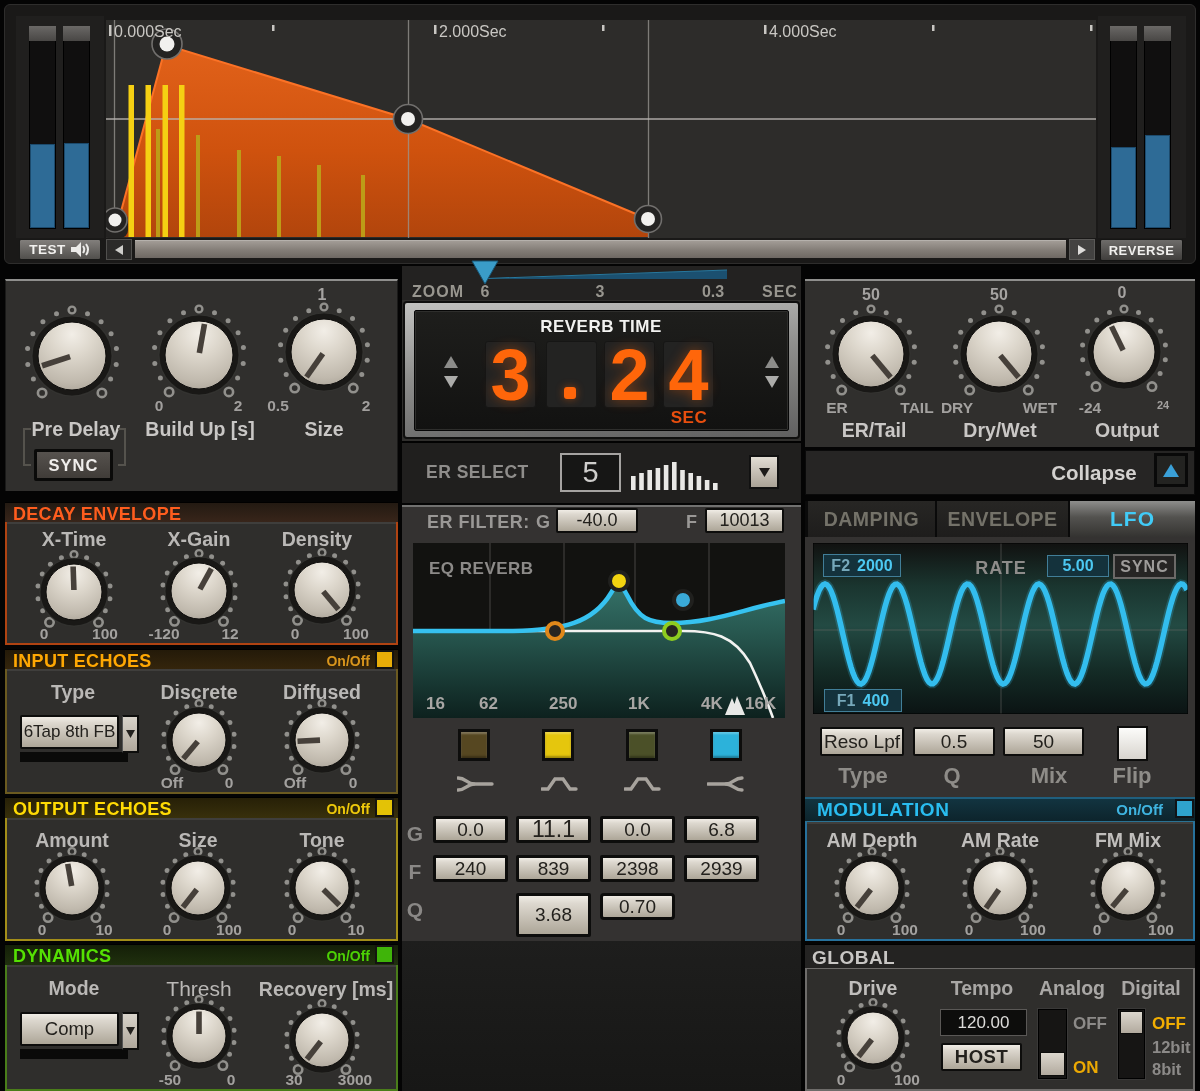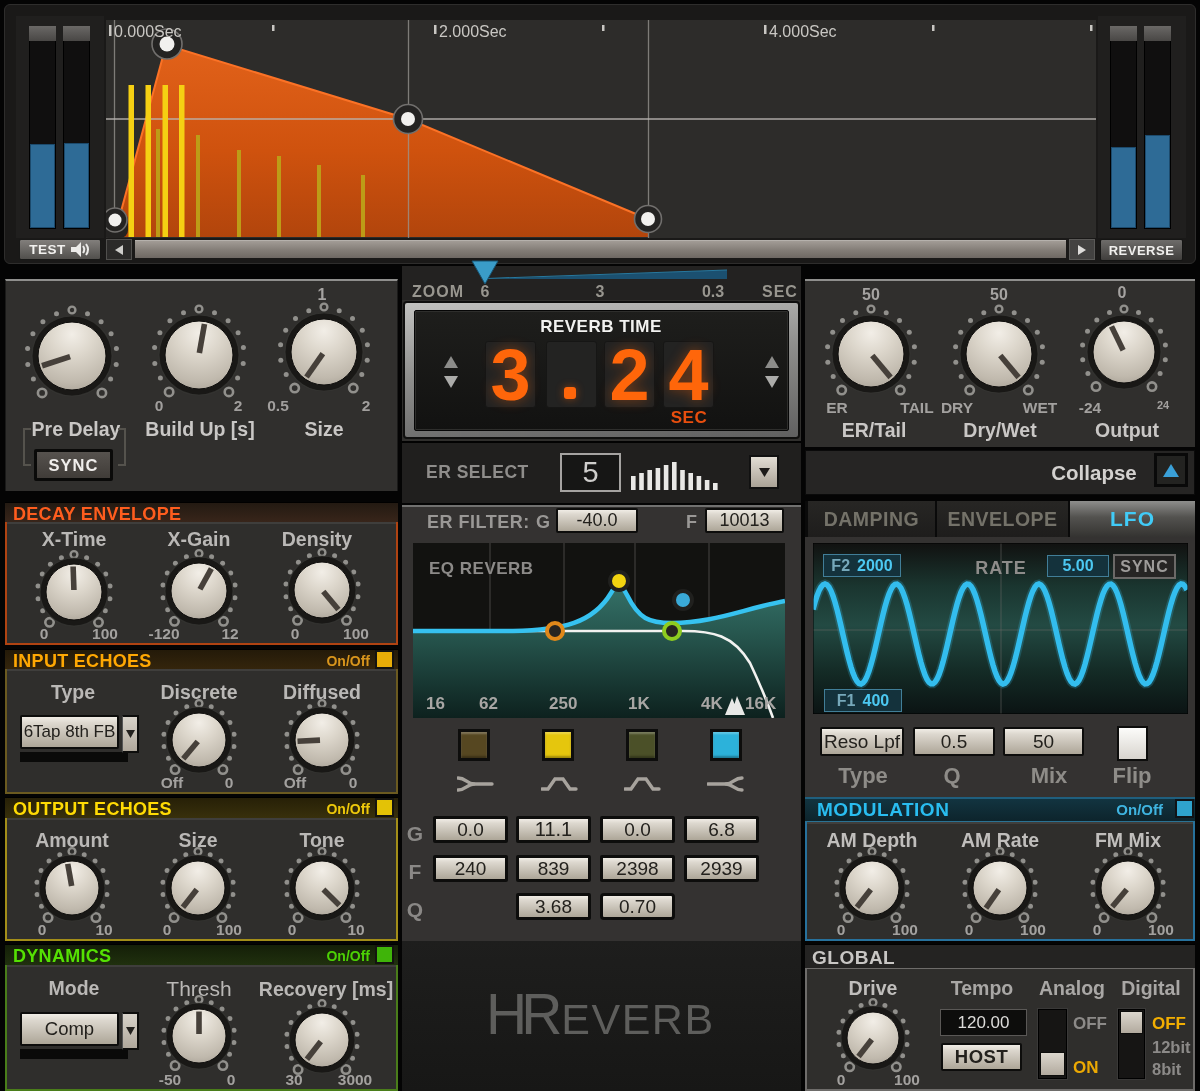--- a/index.html
+++ b/index.html
@@ -587,33 +587,30 @@
       <path d="M1,15 h6 l7,-10 h8 l7,10 h6"></path>
     </svg>
     <svg style="position:absolute;left:707px;top:774px" width="38" height="19" fill="none" stroke="#a7a39d" stroke-width="3.4" stroke-linecap="round">
       <path d="M35,4 C27,4 26,10 19,10 H1"></path>
       <path d="M35,16 C27,16 26,10 19,10"></path>
     </svg>
     <div style="position:absolute;left:415px;top:822px;font-size:21px;color:#8a8886;font-weight:700;white-space:nowrap;transform:translateX(-50%);">G</div>
     <div style="position:absolute;left:415px;top:860px;font-size:21px;color:#8a8886;font-weight:700;white-space:nowrap;transform:translateX(-50%);">F</div>
     <div style="position:absolute;left:415px;top:898px;font-size:21px;color:#8a8886;font-weight:700;white-space:nowrap;transform:translateX(-50%);">Q</div>
     <div style="position:absolute;left:433px;top:816px;width:75px;height:27px;border:3px solid #0d0d0c;border-radius:2px;background:linear-gradient(#f0ece5,#ddd8cf 20%,#ada698);display:flex;align-items:center;justify-content:center;font-size:19px;color:#23211d;font-weight:400;">0.0</div>
-    <div style="position:absolute;left:516px;top:816px;width:75px;height:27px;border:3px solid #0d0d0c;border-radius:2px;background:linear-gradient(#f0ece5,#ddd8cf 20%,#ada698);display:flex;align-items:center;justify-content:center;font-size:20px;color:#23211d;font-weight:400;">11.1</div>
+    <div style="position:absolute;left:516px;top:816px;width:75px;height:27px;border:3px solid #0d0d0c;border-radius:2px;background:linear-gradient(#f0ece5,#ddd8cf 20%,#ada698);display:flex;align-items:center;justify-content:center;font-size:23px;color:#23211d;font-weight:400;">11.1</div>
     <div style="position:absolute;left:600px;top:816px;width:75px;height:27px;border:3px solid #0d0d0c;border-radius:2px;background:linear-gradient(#f0ece5,#ddd8cf 20%,#ada698);display:flex;align-items:center;justify-content:center;font-size:19px;color:#23211d;font-weight:400;">0.0</div>
     <div style="position:absolute;left:684px;top:816px;width:75px;height:27px;border:3px solid #0d0d0c;border-radius:2px;background:linear-gradient(#f0ece5,#ddd8cf 20%,#ada698);display:flex;align-items:center;justify-content:center;font-size:19px;color:#23211d;font-weight:400;">6.8</div>
     <div style="position:absolute;left:433px;top:855px;width:75px;height:27px;border:3px solid #0d0d0c;border-radius:2px;background:linear-gradient(#f0ece5,#ddd8cf 20%,#ada698);display:flex;align-items:center;justify-content:center;font-size:19px;color:#23211d;font-weight:400;">240</div>
     <div style="position:absolute;left:516px;top:855px;width:75px;height:27px;border:3px solid #0d0d0c;border-radius:2px;background:linear-gradient(#f0ece5,#ddd8cf 20%,#ada698);display:flex;align-items:center;justify-content:center;font-size:19px;color:#23211d;font-weight:400;">839</div>
     <div style="position:absolute;left:600px;top:855px;width:75px;height:27px;border:3px solid #0d0d0c;border-radius:2px;background:linear-gradient(#f0ece5,#ddd8cf 20%,#ada698);display:flex;align-items:center;justify-content:center;font-size:19px;color:#23211d;font-weight:400;">2398</div>
     <div style="position:absolute;left:684px;top:855px;width:75px;height:27px;border:3px solid #0d0d0c;border-radius:2px;background:linear-gradient(#f0ece5,#ddd8cf 20%,#ada698);display:flex;align-items:center;justify-content:center;font-size:19px;color:#23211d;font-weight:400;">2939</div>
-    <div style="position:absolute;left:516px;top:893px;width:75px;height:27px;border:3px solid #0d0d0c;border-radius:2px;background:linear-gradient(#f0ece5,#ddd8cf 20%,#ada698);display:flex;align-items:center;justify-content:center;font-size:19px;color:#23211d;font-weight:400;">3.68</div>
+    <div style="position:absolute;left:516px;top:893px;width:75px;height:44px;border:3px solid #0d0d0c;border-radius:2px;background:linear-gradient(#f0ece5,#ddd8cf 20%,#ada698);display:flex;align-items:center;justify-content:center;font-size:19px;color:#23211d;font-weight:400;">3.68</div>
     <div style="position:absolute;left:600px;top:893px;width:75px;height:27px;border:3px solid #0d0d0c;border-radius:4px;background:linear-gradient(#f0ece5,#ddd8cf 20%,#ada698);display:flex;align-items:center;justify-content:center;font-size:19px;color:#23211d;font-weight:400;">0.70</div>
     <div style="position:absolute;left:402px;top:941px;width:399px;height:150px;background:linear-gradient(#1e1e1d,#171716);"></div>
-    <div style="position:absolute;left:486px;top:981px;color:#5e5e5c;white-space:nowrap;">
-<span style="font-size:57px;letter-spacing:-6px;">HR</span><span style="font-size:43px;letter-spacing:1.5px;margin-left:5px;">EVERB</span>
-</div>
     <div style="position:absolute;left:805px;top:279px;width:390px;height:168px;background:#302f2d;border-top:2px solid #8f8f8d;"></div>
     <div style="position:absolute;left:871px;top:286px;font-size:16px;color:#a5a3a1;font-weight:700;white-space:nowrap;transform:translateX(-50%);">50</div>
     <div style="position:absolute;left:999px;top:286px;font-size:16px;color:#a5a3a1;font-weight:700;white-space:nowrap;transform:translateX(-50%);">50</div>
     <div style="position:absolute;left:1122px;top:284px;font-size:16px;color:#a5a3a1;font-weight:700;white-space:nowrap;transform:translateX(-50%);">0</div>
     <svg style="position:absolute;left:820px;top:303px" width="102" height="102">
       <circle cx="21.7" cy="87.1" r="4.2" fill="none" stroke="#91908c" stroke-width="2.6"></circle>
       <circle cx="13.2" cy="73.6" r="2.5" fill="#91908c"></circle>
       <circle cx="7.8" cy="59.2" r="2.5" fill="#91908c"></circle>
       <circle cx="7.6" cy="43.8" r="2.5" fill="#91908c"></circle>
       <circle cx="12.7" cy="29.3" r="2.5" fill="#91908c"></circle>

